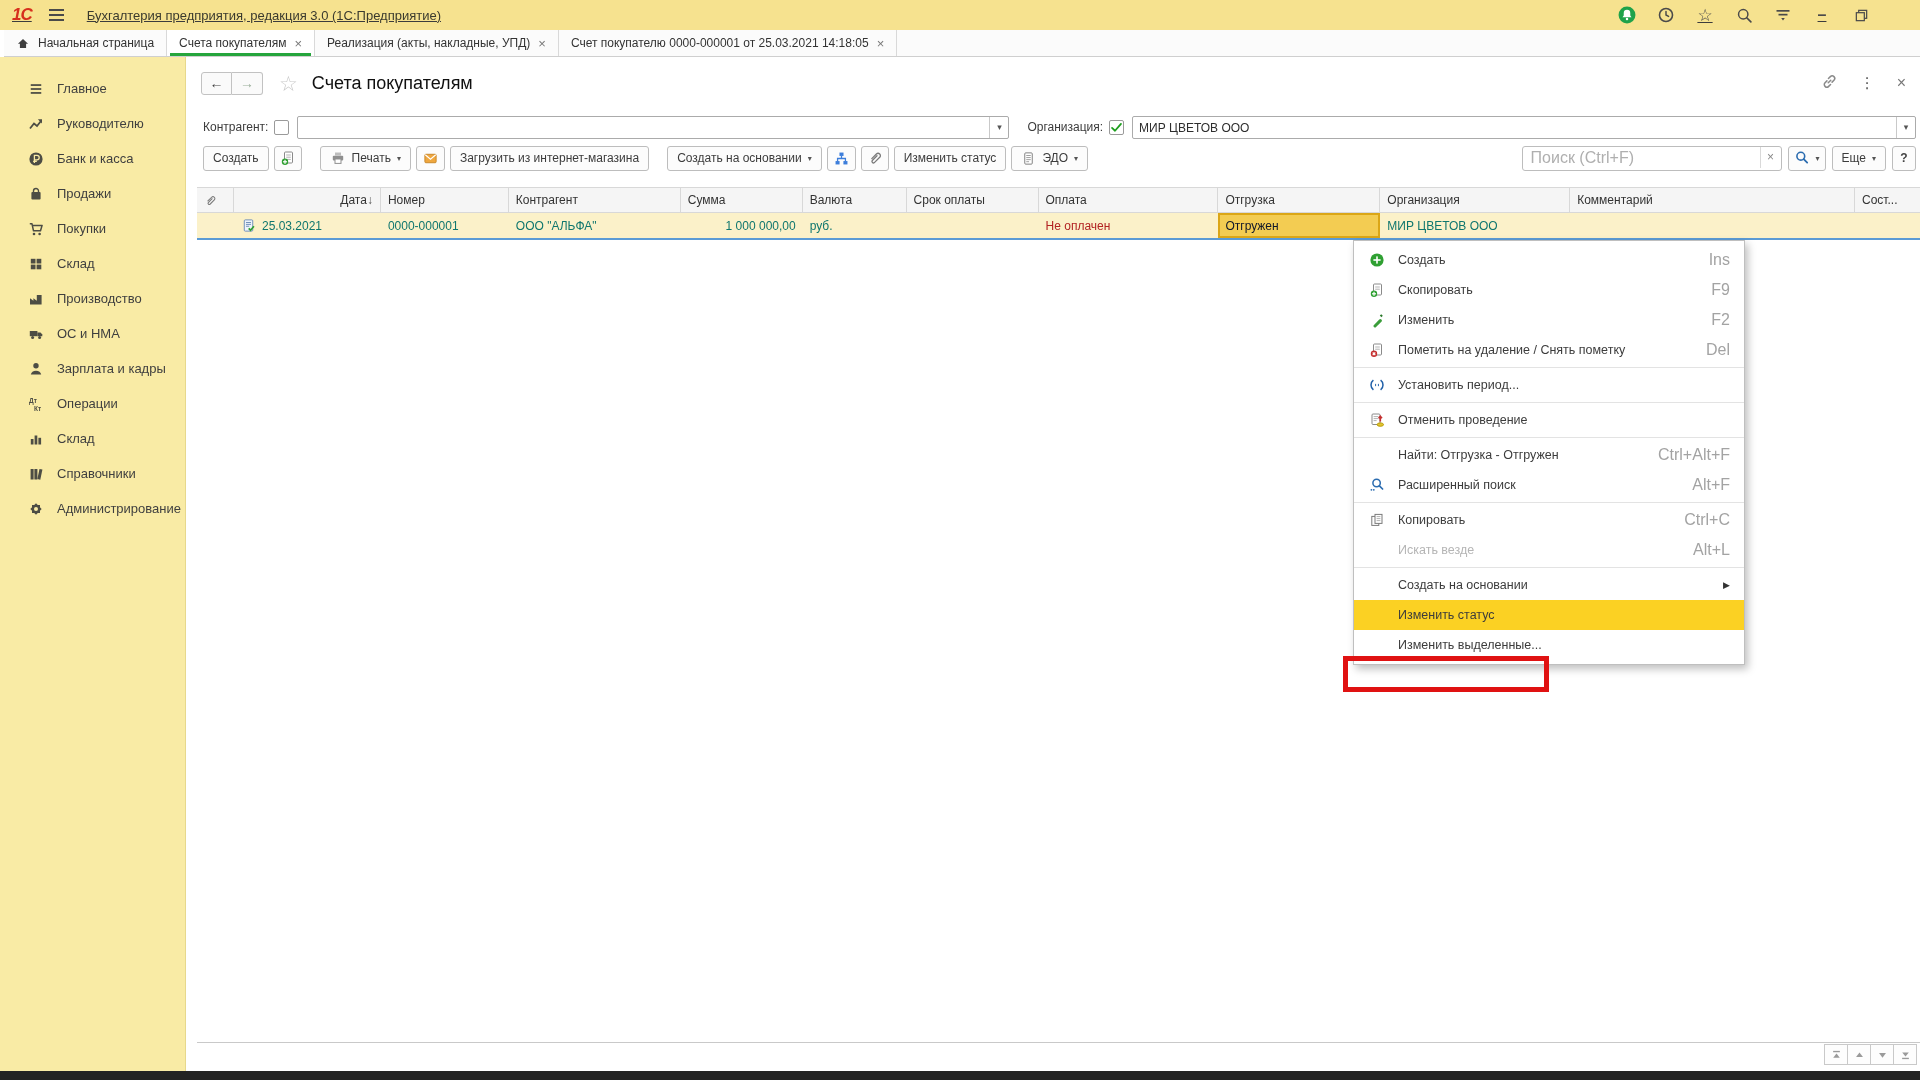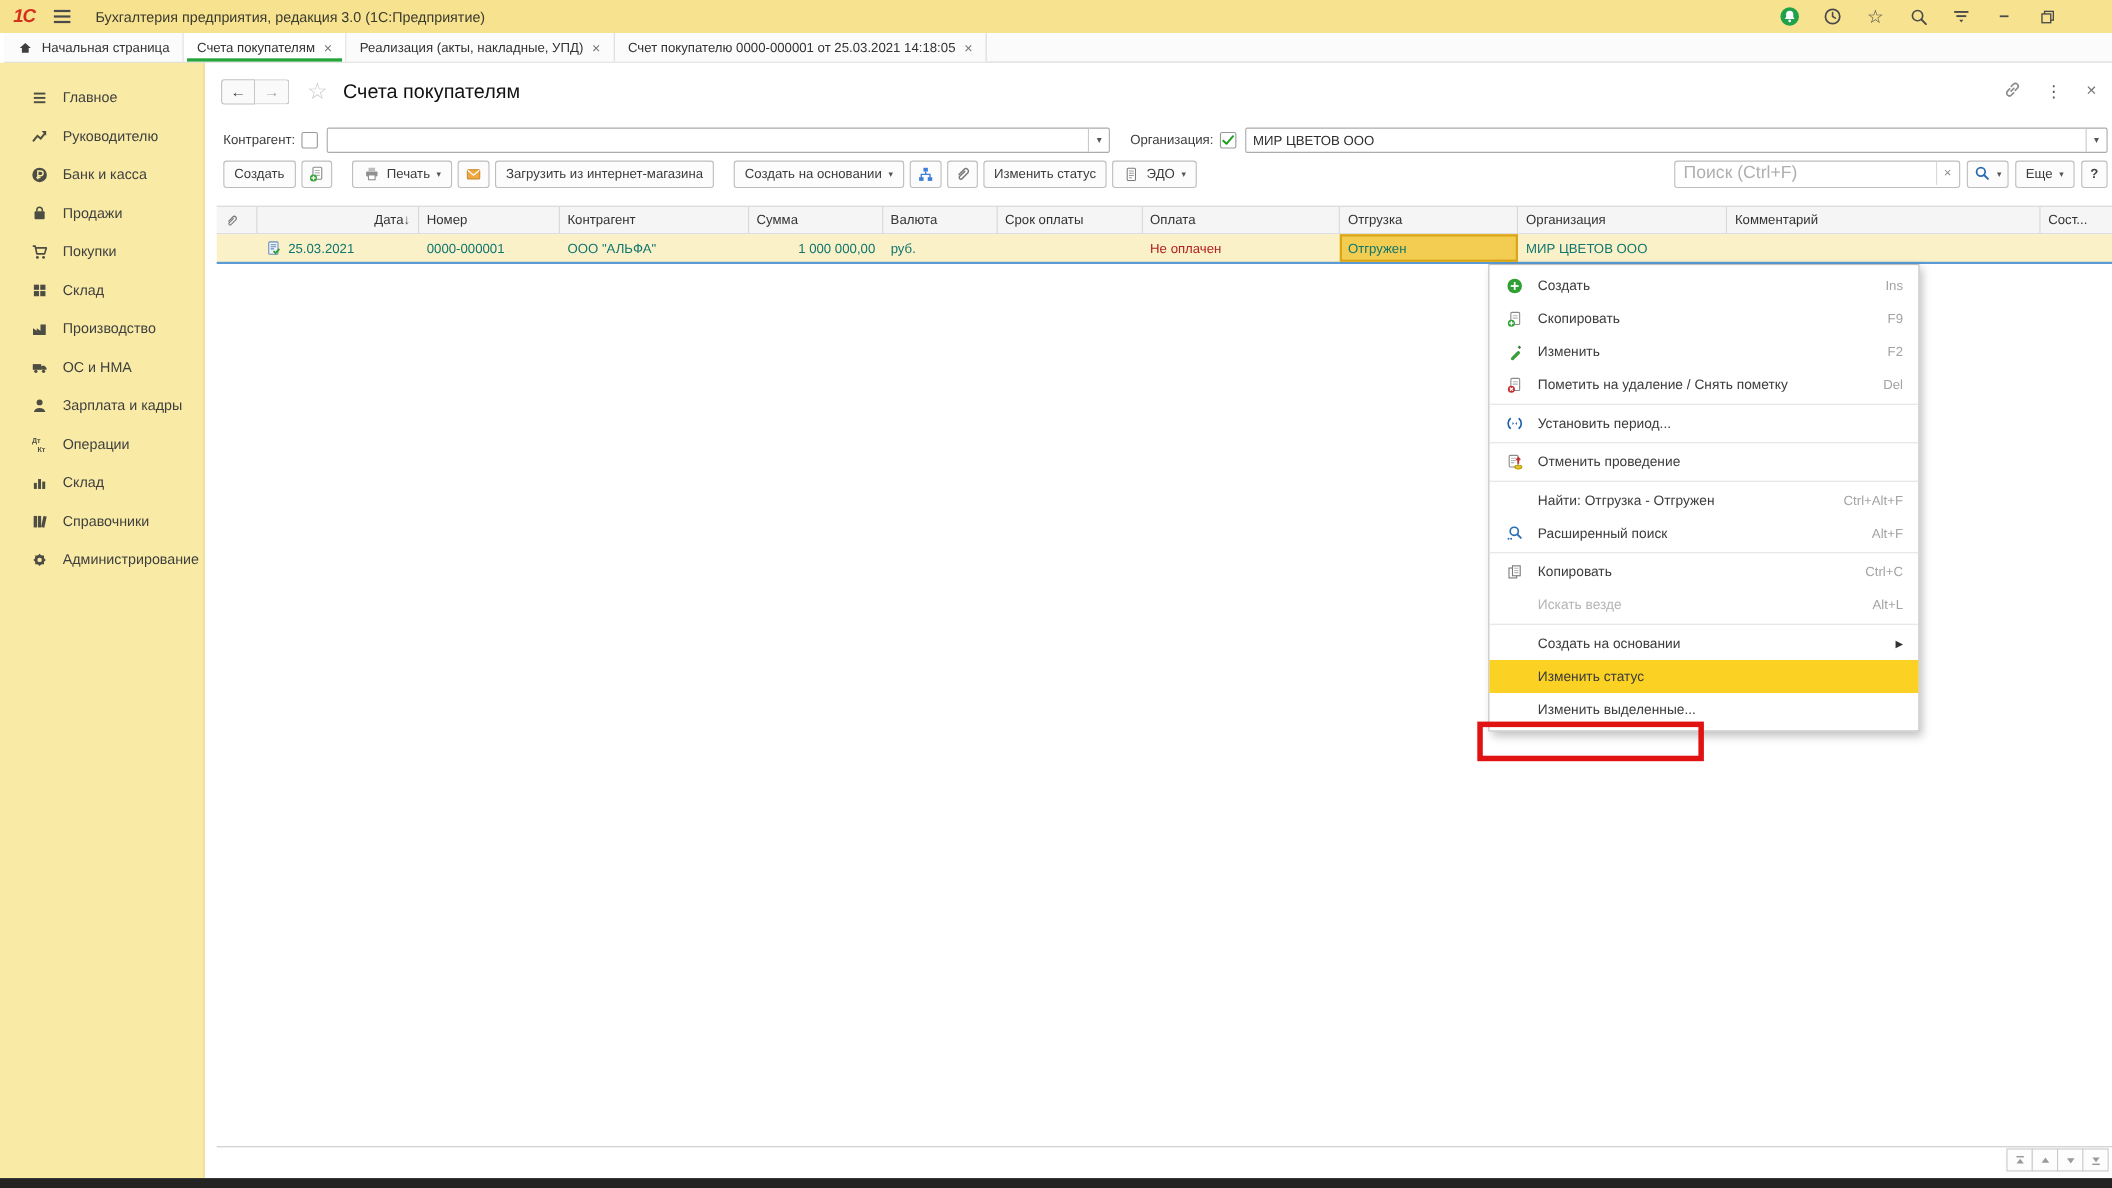--- a/index.html
+++ b/index.html
@@ -1,20 +1,20 @@
 <!DOCTYPE html>
 <html><head>
 <meta charset="utf-8">
 <style>
   * { box-sizing: border-box; margin: 0; padding: 0; }
   html,body { width:1920px; height:1080px; overflow:hidden; }
   body { font-family:"Liberation Sans","DejaVu Sans",sans-serif; font-size:12px; color:#3c3c3c; background:#fff; position:relative; }
 
   
-  .titlebar { position:absolute; left:0; top:0; width:1920px; height:30px; background:#F6E28F; display:flex; align-items:center; }
+  .titlebar { position:absolute; left:0; top:0; width:1920px; height:30px; background:#F6E28F; display:flex; align-items:center;text-decoration:underline; }
   .logo { margin-left:12px; font-weight:bold; font-style:italic; font-size:17px; color:#D6301E; letter-spacing:-1px; }
   .hamburger { margin-left:16px; cursor:pointer; display:flex; align-items:center; }
   .win-title { margin-left:22px; font-size:13px; color:#3a3a2e; }
   .titlebar-right { margin-left:auto; display:flex; align-items:center; gap:21px; padding-right:50px; }
   .tb-icon { width:18px; height:18px; display:flex; align-items:center; justify-content:center; cursor:pointer; }
   .glyph-star { font-size:17px; color:#4a4a4a; line-height:1; }
   .glyph-min { font-size:16px; color:#4a4a4a; line-height:1; font-weight:bold; }
 
   
   .tabbar { position:absolute; left:4px; top:30px; width:1920px; height:27px; background:#FBFBFB; border-bottom:1px solid #CFCFCF; display:flex; }
@@ -71,34 +71,34 @@
   .g-hcell { border-right:1px solid #D8D8D8; display:flex; align-items:center; padding:0 7px; font-size:12px; color:#333; }
   .g-row { display:flex; height:27px; background:#FBF1C9; border-bottom:2px solid #5B9BD5; }
   .g-cell { display:flex; align-items:center; padding:0 7px; font-size:12px; color:#0f766e; white-space:nowrap; overflow:hidden; }
   .c0{width:37px;} .c1{width:147px;} .c2{width:128px;} .c3{width:172px;} .c4{width:122px;}
   .c5{width:104px;} .c6{width:132px;} .c7{width:180px;} .c8{width:162px;} .c9{width:190px;}
   .c10{width:285px;} .c11{width:65px; border-right:none;}
   .hdr-date { flex:1; display:flex; justify-content:flex-end; align-items:center; }
   .sort-arrow { color:#555; font-size:12px; }
   .amount { justify-content:flex-end; }
   .overdue { color:#B22222; }
-  .shipment-cell { background:#F3CC52; border:2px solid #DBA616; color:#0f766e; padding:10px 5px; }
+  .shipment-cell { background:#F3CC52; border:2px solid #DBA616; color:#0f172a; padding:10px 5px; }
   .row-doc-icon { margin-right:6px; display:flex; }
 
   
   .grid-footer-line { position:absolute; left:10px; right:0; top:985px; height:1px; background:#C9C9C9; }
   .pager { position:absolute; right:3px; top:987px; display:flex; }
   .pgbtn { width:24px; height:21px; border:1px solid #C9C9C9; background:#FDFDFD; display:flex; align-items:center; justify-content:center; cursor:pointer; margin-left:-1px; }
 
   
   .context-menu { position:absolute; left:1353px; top:240px; width:392px; background:#FFFFFF; border:1px solid #BFBFBF; box-shadow:3px 4px 8px rgba(0,0,0,0.25); padding:4px 0; z-index:50; }
   .cm-item { height:30px; display:flex; align-items:center; padding:0 14px 0 12px; cursor:pointer; }
   .cm-ico { width:22px; display:flex; align-items:center; justify-content:center; margin-right:10px; }
   .cm-label { font-size:12.5px; color:#3c3c3c; }
-  .cm-short { margin-left:auto; font-size:12px; color:#A3A3A3; }
+  .cm-short { margin-left:auto; font-size:16px; color:#A3A3A3; }
   .cm-item.disabled .cm-label { color:#B5B5B5; }
   .cm-sep { height:1px; background:#E3E3E3; margin:2px 0; }
   .cm-item.hl { background:#FBD123; }
   .cm-sub { margin-left:auto; font-size:9px; color:#333; }
 
   
   .annotation { position:absolute; left:1343px; top:656px; width:206px; height:36px; border:5px solid #E01212; z-index:60; pointer-events:none; }
 
   
   .taskbar-strip { position:absolute; left:0; bottom:0; width:1920px; height:9px; background:#232323; }

